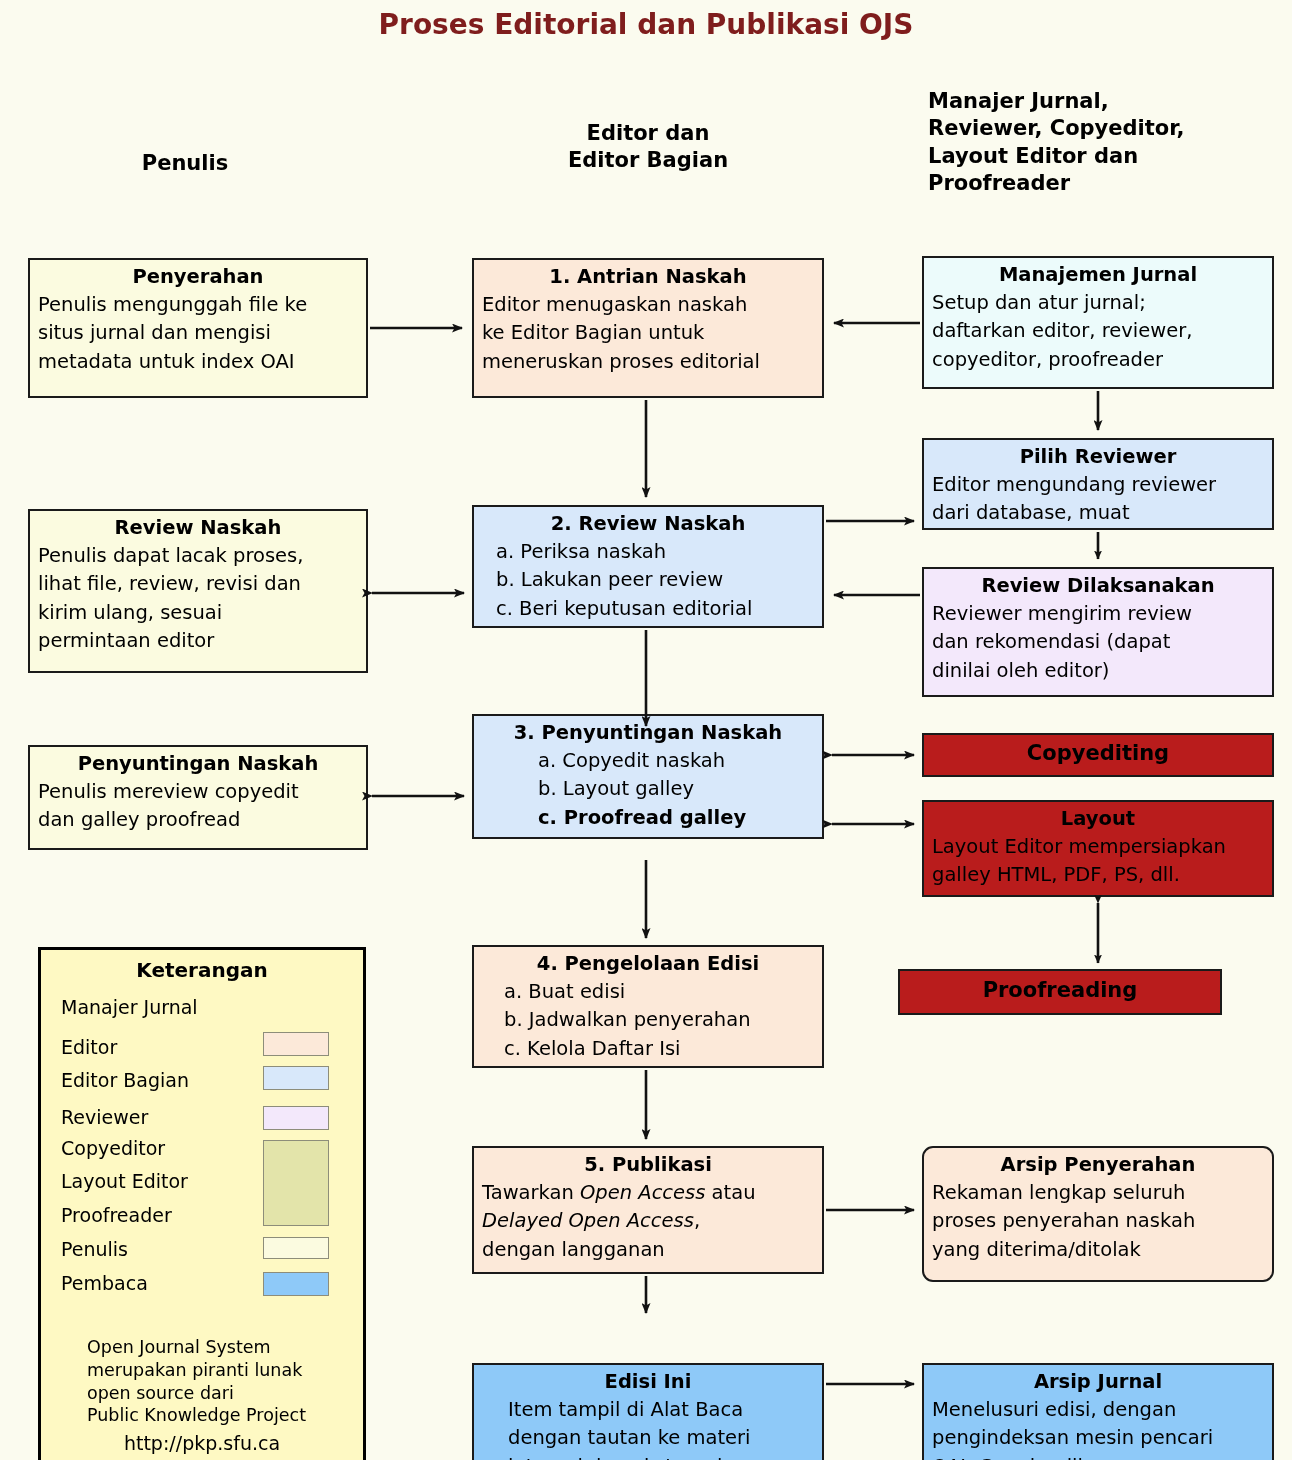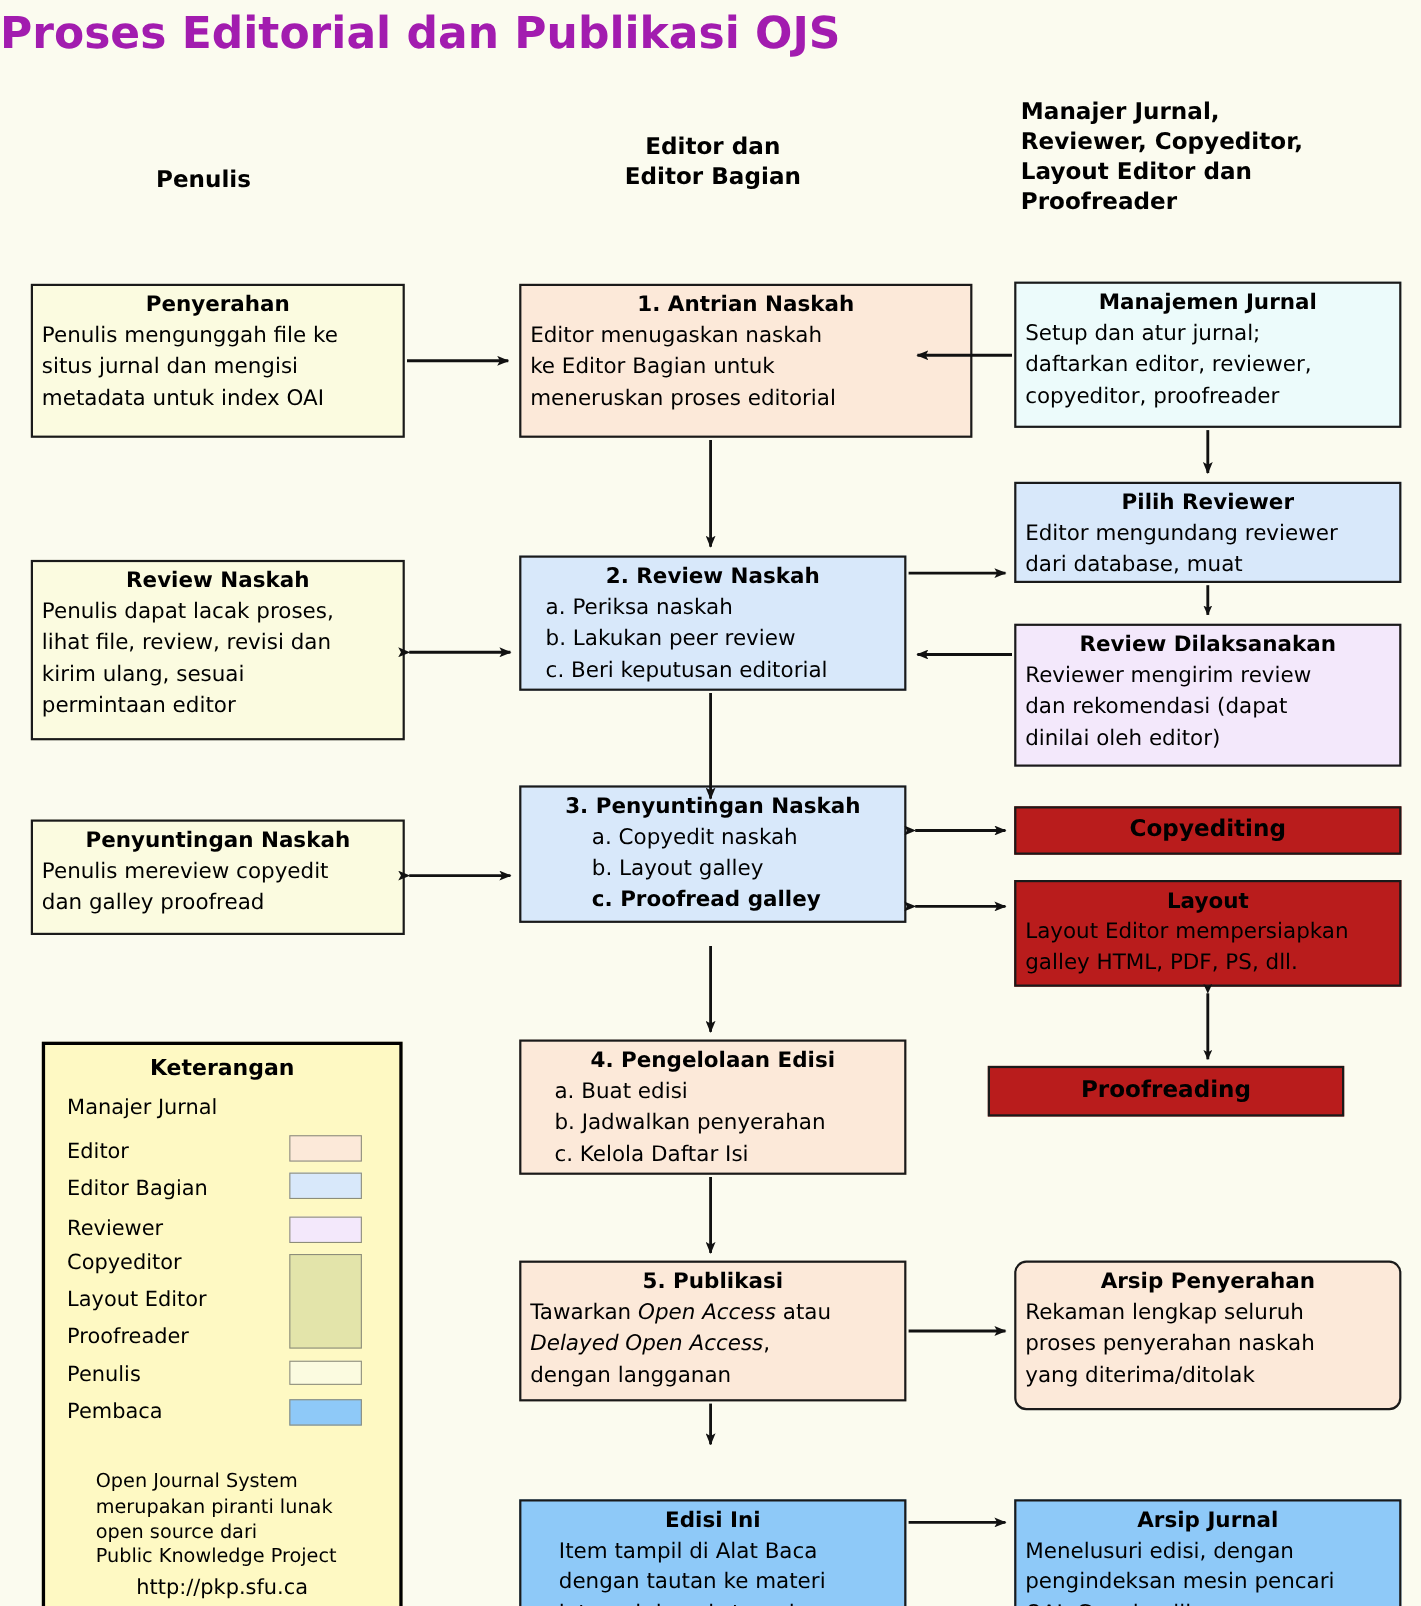--- a/index.html
+++ b/index.html
@@ -7,22 +7,22 @@
     width:1292px;height:1460px;
     background:#fbfbef;
     font-family:"DejaVu Sans","Liberation Sans",sans-serif;
     position:relative;overflow:hidden;
     -webkit-font-smoothing:antialiased;
   }
   #canvas{position:absolute;inset:0;}
   svg.arrows{position:absolute;left:0;top:0;width:1292px;height:1460px;pointer-events:none;}
 
   .title{
-    position:absolute;left:0;top:8px;width:1292px;
-    font-size:40px;font-weight:bold;color:#a21caf;letter-spacing:0px;
+    position:absolute;left:0;top:8px;width:1292px;text-align:center;
+    font-size:28px;font-weight:bold;color:#7f1d1d;letter-spacing:0px;
   }
   .colhead{
     position:absolute;font-size:21px;font-weight:bold;color:#000;line-height:1.30;
   }
   .colhead.c1{left:30px;top:150px;width:310px;text-align:center;}
   .colhead.c2{left:472px;top:120px;width:352px;text-align:center;}
   .colhead.c3{left:928px;top:88px;width:360px;text-align:left;}
 
   .box{
     position:absolute;
@@ -93,21 +93,21 @@
     <div>Proofreader</div>
   </div>
 
   <div class="box c-author" style="left:28px;top:258px;width:340px;height:140px;">
     <span class="bt">Penyerahan</span>
     <span class="bl">Penulis mengunggah file ke</span>
     <span class="bl">situs jurnal dan mengisi</span>
     <span class="bl">metadata untuk index OAI</span>
   </div>
 
-  <div class="box c-editor" style="left:472px;top:258px;width:412px;height:140px;">
+  <div class="box c-editor" style="left:472px;top:258px;width:352px;height:140px;">
     <span class="bt">1. Antrian Naskah</span>
     <span class="bl">Editor menugaskan naskah</span>
     <span class="bl">ke Editor Bagian untuk</span>
     <span class="bl">meneruskan proses editorial</span>
   </div>
 
   <div class="box c-manager center-body" style="left:922px;top:256px;width:352px;height:133px;">
     <span class="bt">Manajemen Jurnal</span>
     <span class="bl" style="text-align:left;">Setup dan atur jurnal;</span>
     <span class="bl" style="text-align:left;">daftarkan editor, reviewer,</span>

